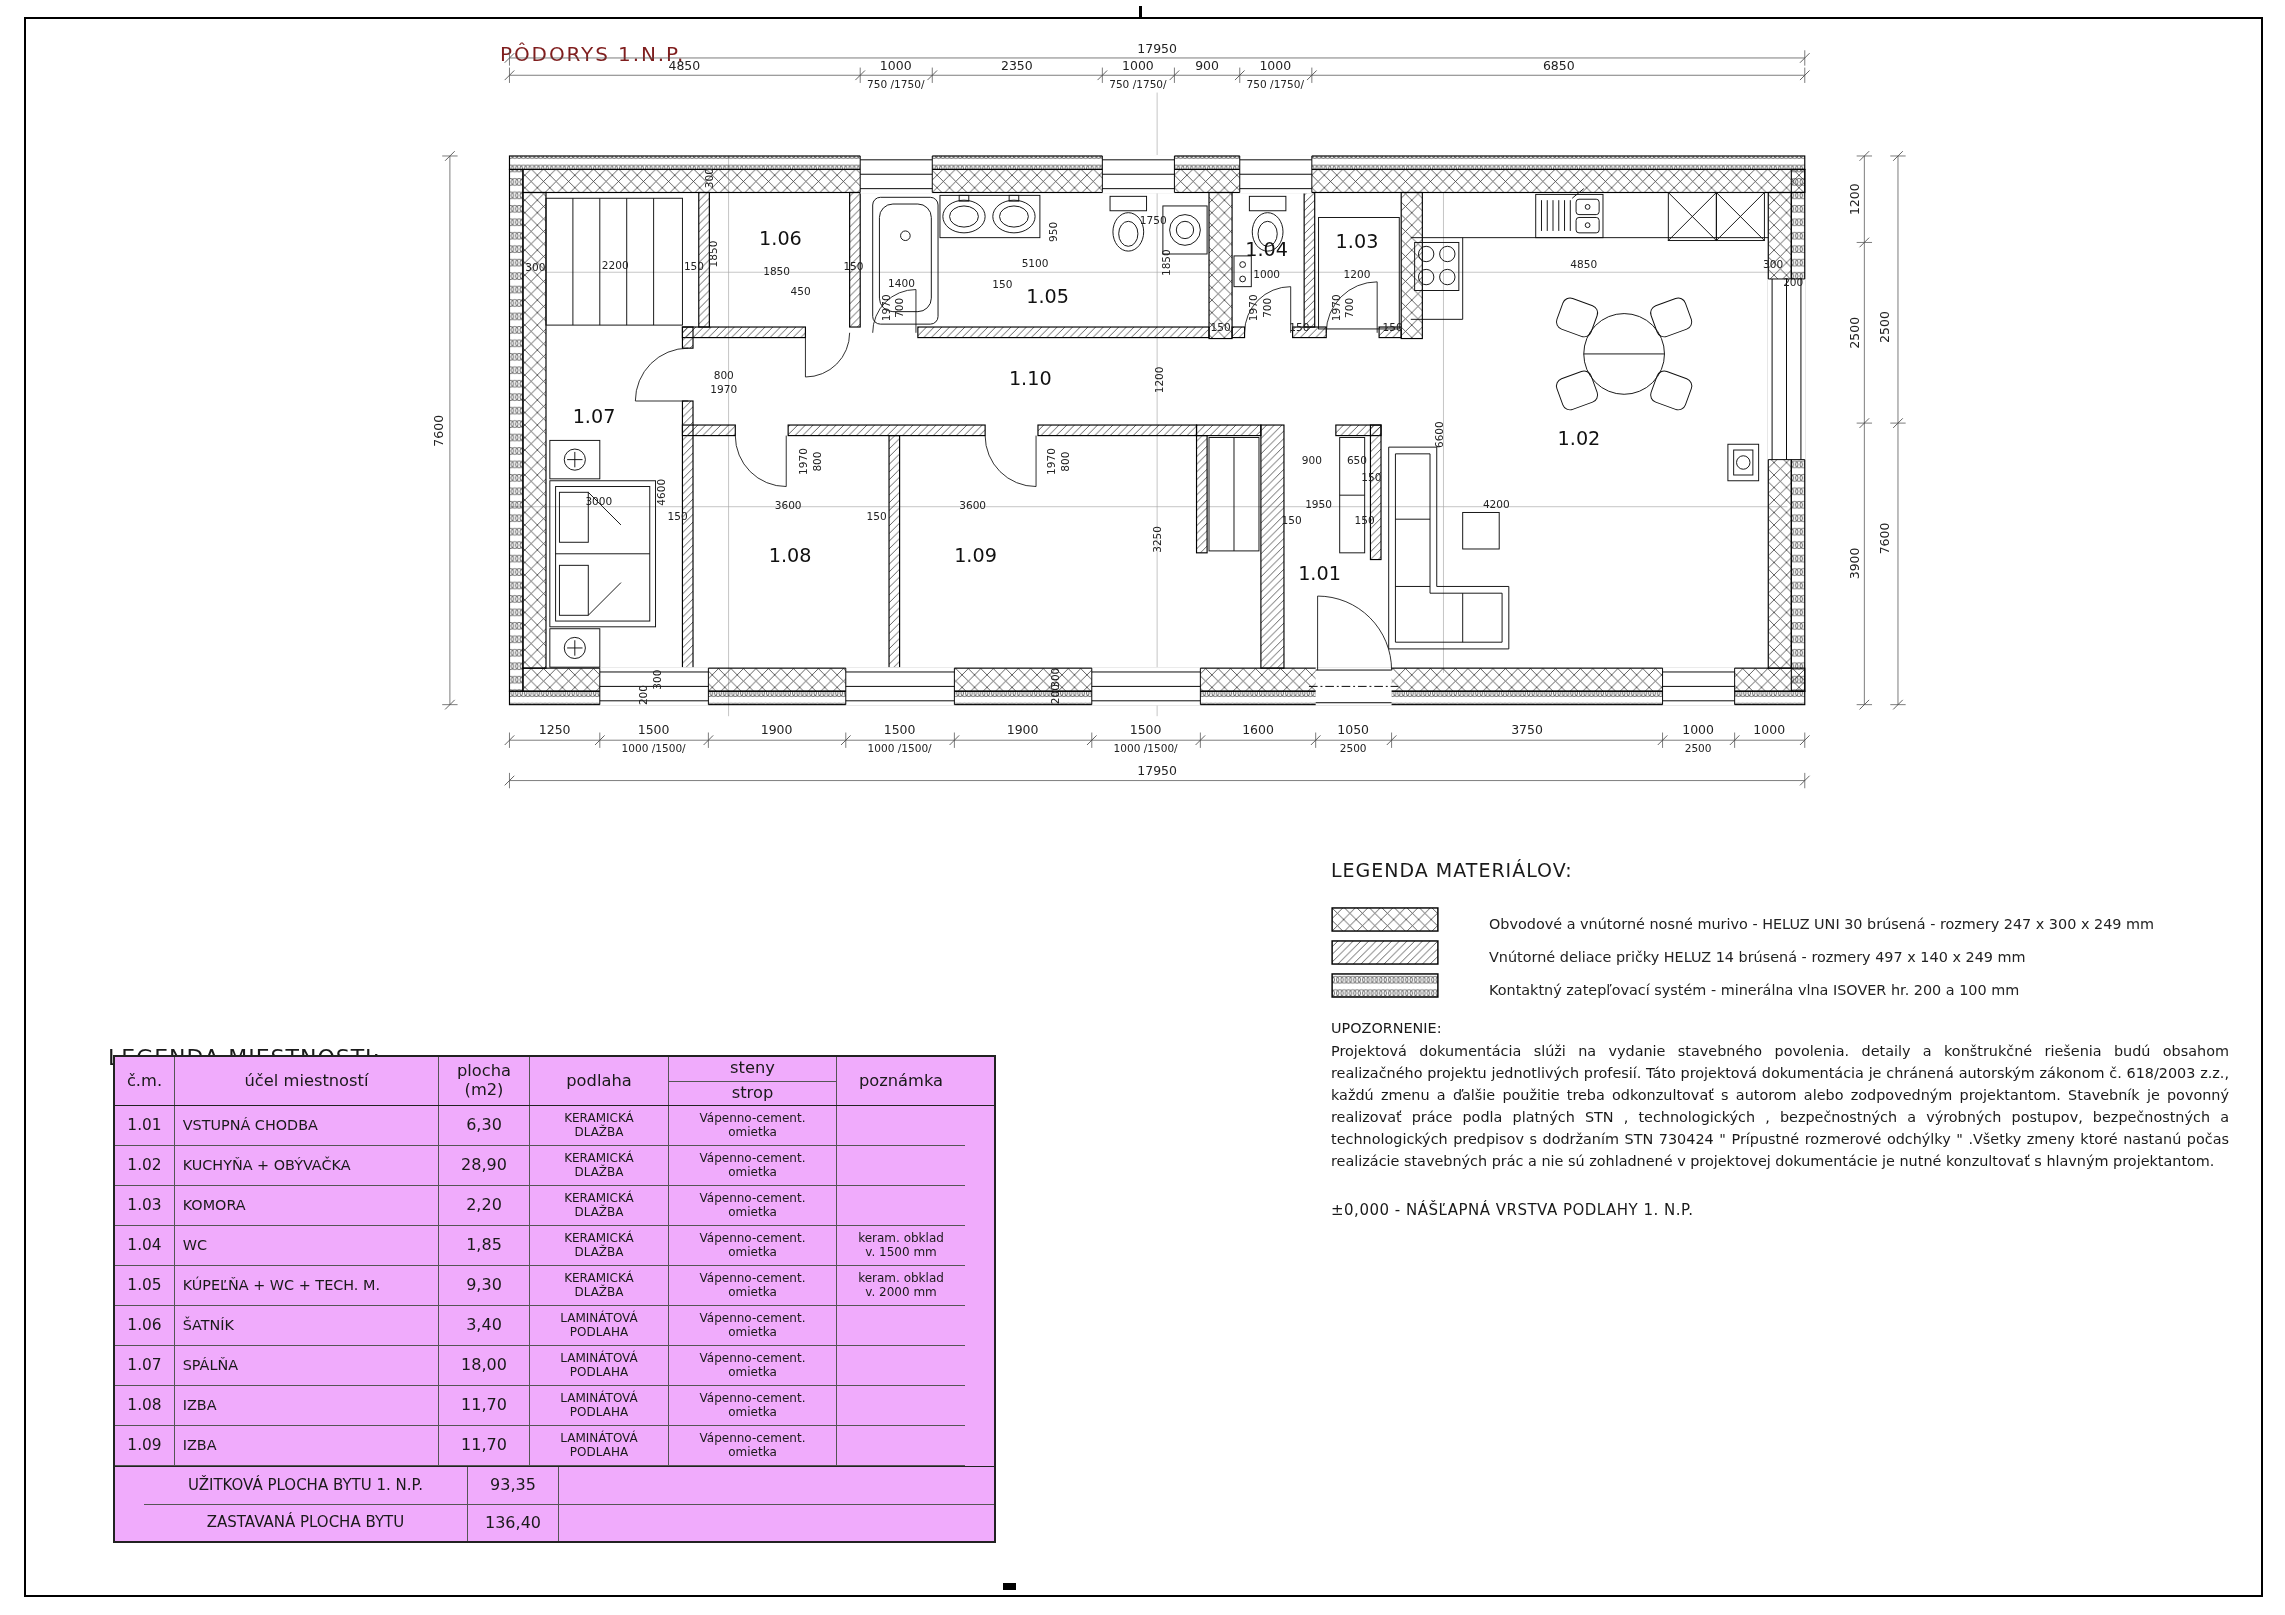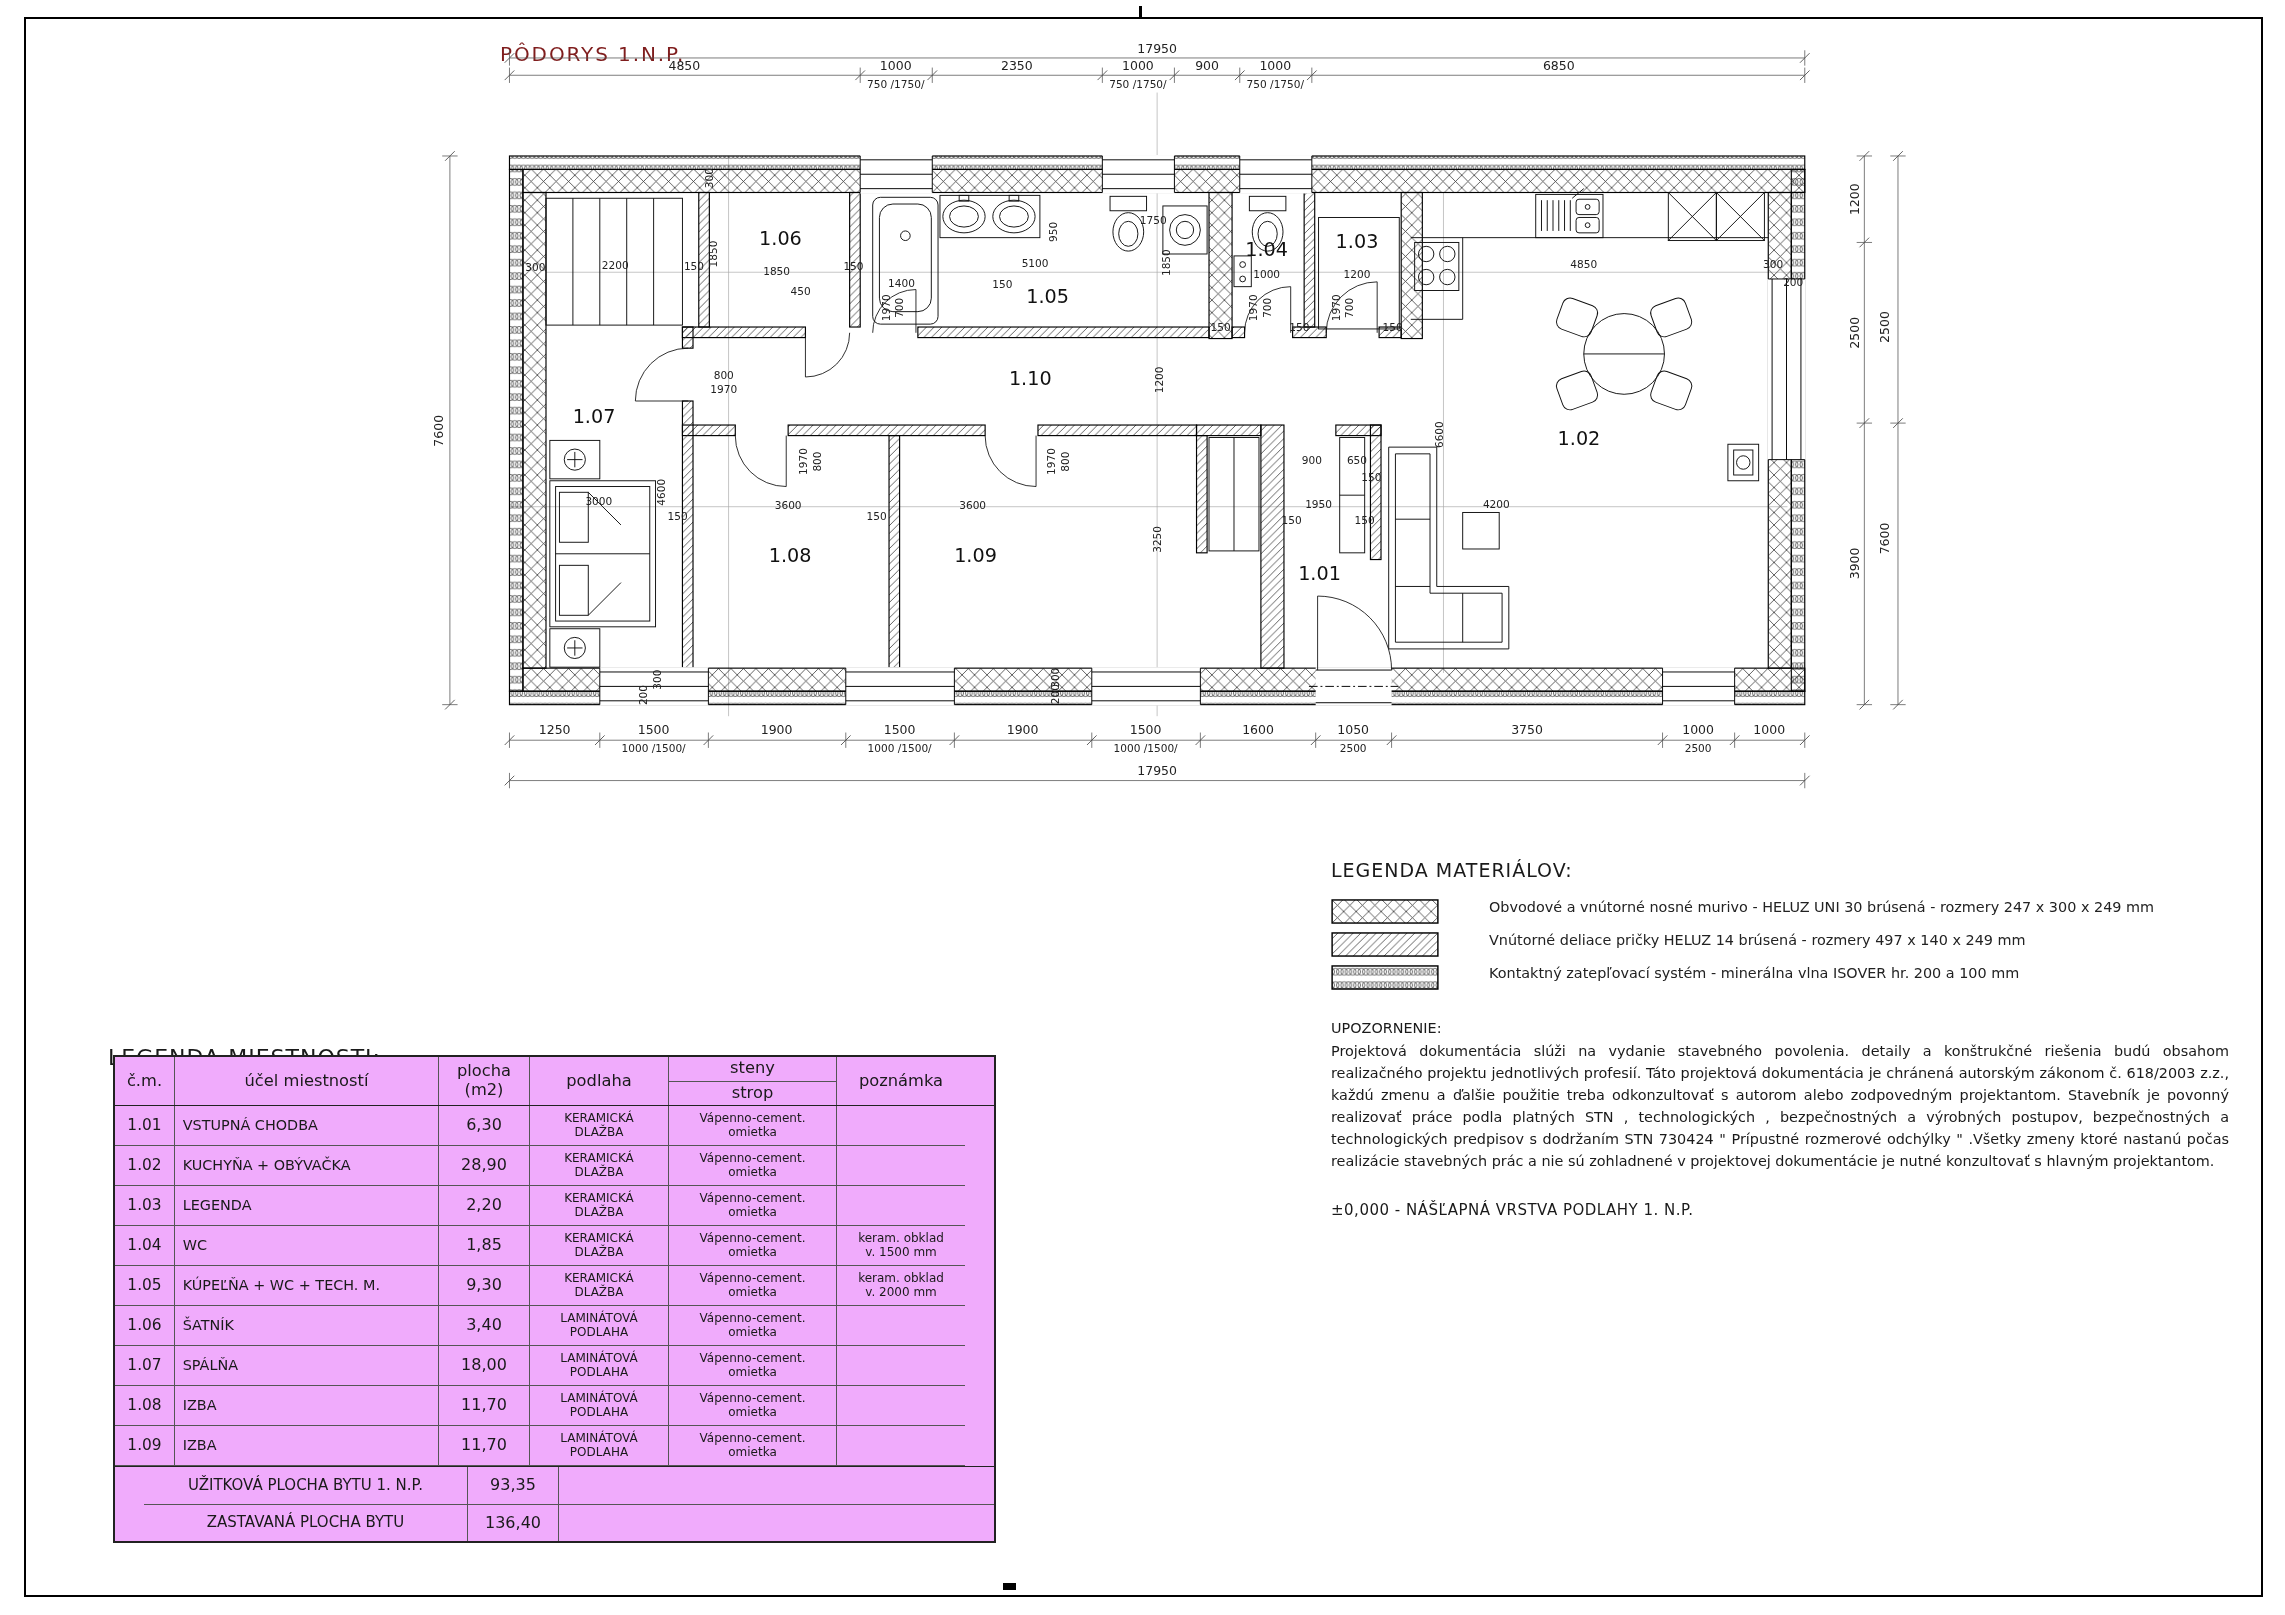--- a/index.html
+++ b/index.html
@@ -29,21 +29,21 @@
   .drow .no{font-size:15.4px;} .drow .nm{font-size:14.4px;} .drow .ar{font-size:16px;}
   .drow .sm{font-size:12px;}
   .srow{height:37px;}
   .srow .a{width:324px;font-size:15px;margin-left:29px;} .srow .b{width:91px;font-size:16px;} .srow .c{width:435px;border-right:none;}
   .srow:first-of-type{border-top:1.9px solid #222;}
   .srow .lt-cell{border-bottom:none;}
   .srow + .srow .lt-cell{border-top:1px solid #555;}
   
   .lm-heading{position:absolute;left:1331px;top:859px;font-size:19px;letter-spacing:1px;}
   .lm-list{position:absolute;left:1331px;top:899px;}
-  .lm-item{display:flex;align-items:flex-start;height:33px;}
+  .lm-item{display:flex;align-items:flex-end;height:33px;}
   .lm-swatch{width:108px;height:25px;margin-right:50px;flex:0 0 auto;}
   .lm-text{font-size:14.4px;color:#222;}
   
   .notice{position:absolute;left:1331px;top:1020px;width:898px;}
   .notice-h{font-size:14.4px;margin-bottom:3.8px;}
   .notice-b{font-size:14.4px;line-height:22px;text-align:justify;}
   .level-note{position:absolute;left:1331px;top:1201px;font-size:15px;letter-spacing:0.5px;}
   svg text{font-family:"DejaVu Sans",sans-serif;}
 </style>
 </head>
@@ -536,21 +536,21 @@
           <span>DLAŽBA</span>
         </div>
         <div class="lt-cell c5 sm">
           <span>Vápenno-cement.</span>
           <span>omietka</span>
         </div>
         <div class="lt-cell c6 sm"></div>
       </div>
       <div class="lt-row drow">
         <div class="lt-cell c1 no">1.03</div>
-        <div class="lt-cell c2 nm">LEGENDA</div>
+        <div class="lt-cell c2 nm">KOMORA</div>
         <div class="lt-cell c3 ar">2,20</div>
         <div class="lt-cell c4 sm">
           <span>KERAMICKÁ</span>
           <span>DLAŽBA</span>
         </div>
         <div class="lt-cell c5 sm">
           <span>Vápenno-cement.</span>
           <span>omietka</span>
         </div>
         <div class="lt-cell c6 sm"></div>

